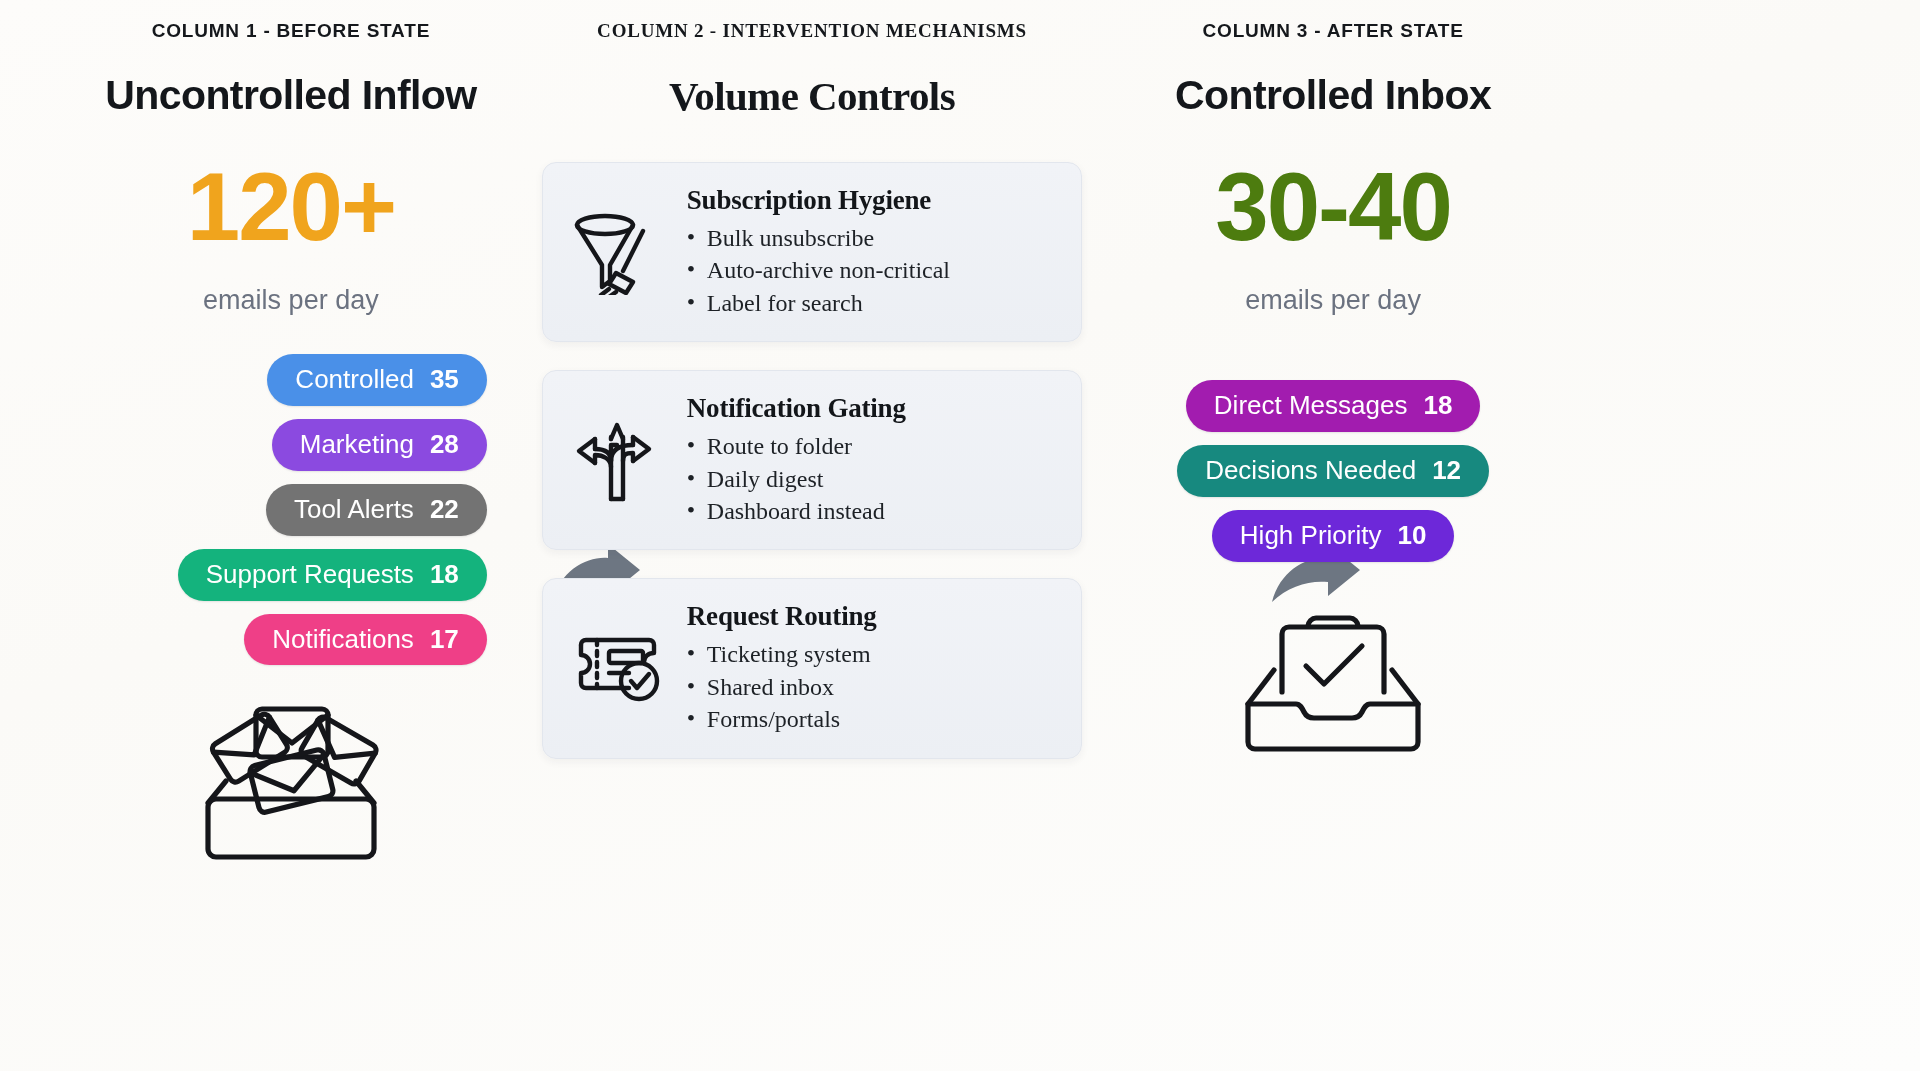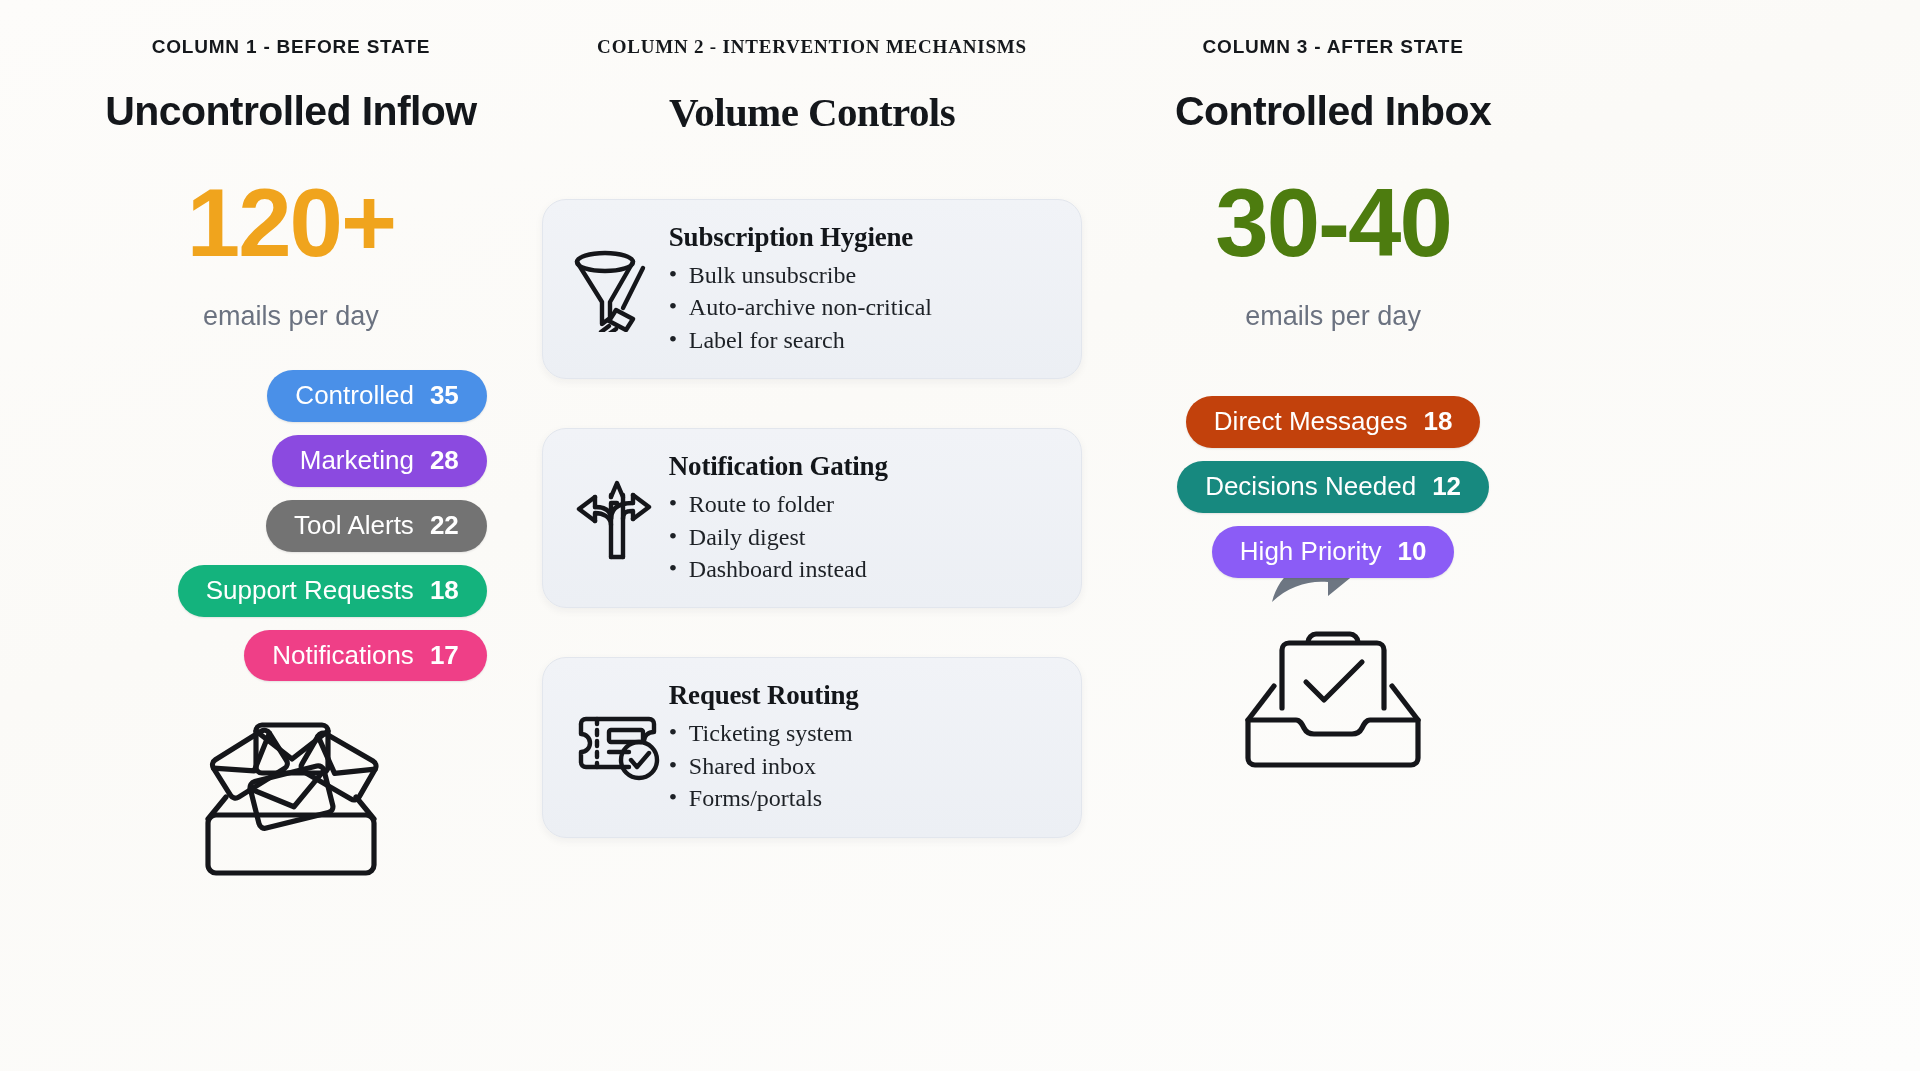--- a/index.html
+++ b/index.html
@@ -14,21 +14,21 @@
     font-family: "Liberation Sans", sans-serif;
     background: linear-gradient(160deg, #fdfcfa 0%, #fbfaf7 40%, #fdfdfc 100%);
     -webkit-font-smoothing: antialiased;
   }
 
   .board {
     position: relative;
     width: 1624px;
     height: 1071px;
     box-sizing: border-box;
-    padding: 36px 40px 16px 40px;
+    padding: 20px 40px 16px 40px;
     display: flex;
     align-items: flex-start;
     justify-content: space-between;
   }
 
   
   .col {
     position: relative;
     display: flex;
     flex-direction: column;
@@ -117,28 +117,28 @@
   .card-stack {
     margin-top: 38px;
     display: flex;
     flex-direction: column;
     gap: 28px;
     width: 100%;
   }
   .card {
     background: linear-gradient(180deg, #f1f3f7 0%, #eceff4 100%);
     border: 1px solid #e2e6ed;
-    border-radius: 24px;
+    border-radius: 14px;
     box-shadow: 0 3px 8px rgba(30,40,60,0.055);
     display: flex;
     align-items: center;
+    gap: 18px;
     padding: 22px 26px 22px 22px;
     min-height: 150px;
     box-sizing: border-box;
-    margin-top: 21px;
   }
   .card-icon {
     flex: 0 0 auto;
     width: 104px;
     display: flex;
     align-items: center;
     justify-content: center;
   }
   .card-body { flex: 1 1 auto; }
   .card-title {
@@ -329,29 +329,29 @@
     </svg>
   </div>
 
   <div class="col col-side">
     <div class="eyebrow">COLUMN 3 - AFTER STATE</div>
     <h2 class="col-title">Controlled Inbox</h2>
     <div class="bignum after">30-40</div>
     <div class="sublabel">emails per day</div>
 
     <div class="pill-stack center" style="margin-top:64px;">
-      <div class="pill" style="background:#c2410c">
+      <div class="pill" style="background:#a21caf">
         <span>Direct Messages</span>
         <span class="pv">18</span>
       </div>
       <div class="pill" style="background:#17897f">
         <span>Decisions Needed</span>
         <span class="pv">12</span>
       </div>
-      <div class="pill" style="background:#8b5cf6">
+      <div class="pill" style="background:#6d28d9">
         <span>High Priority</span>
         <span class="pv">10</span>
       </div>
     </div>
 
     <div class="bottom-icon">
       <svg width="190" height="165" viewBox="0 0 190 165" fill="none" stroke="#15161a" stroke-width="5.2" stroke-linejoin="round" stroke-linecap="round">
 
         <path d="M70 34 C70 30, 74 26, 78 26 L112 26 C116 26, 120 30, 120 34"></path>
 

